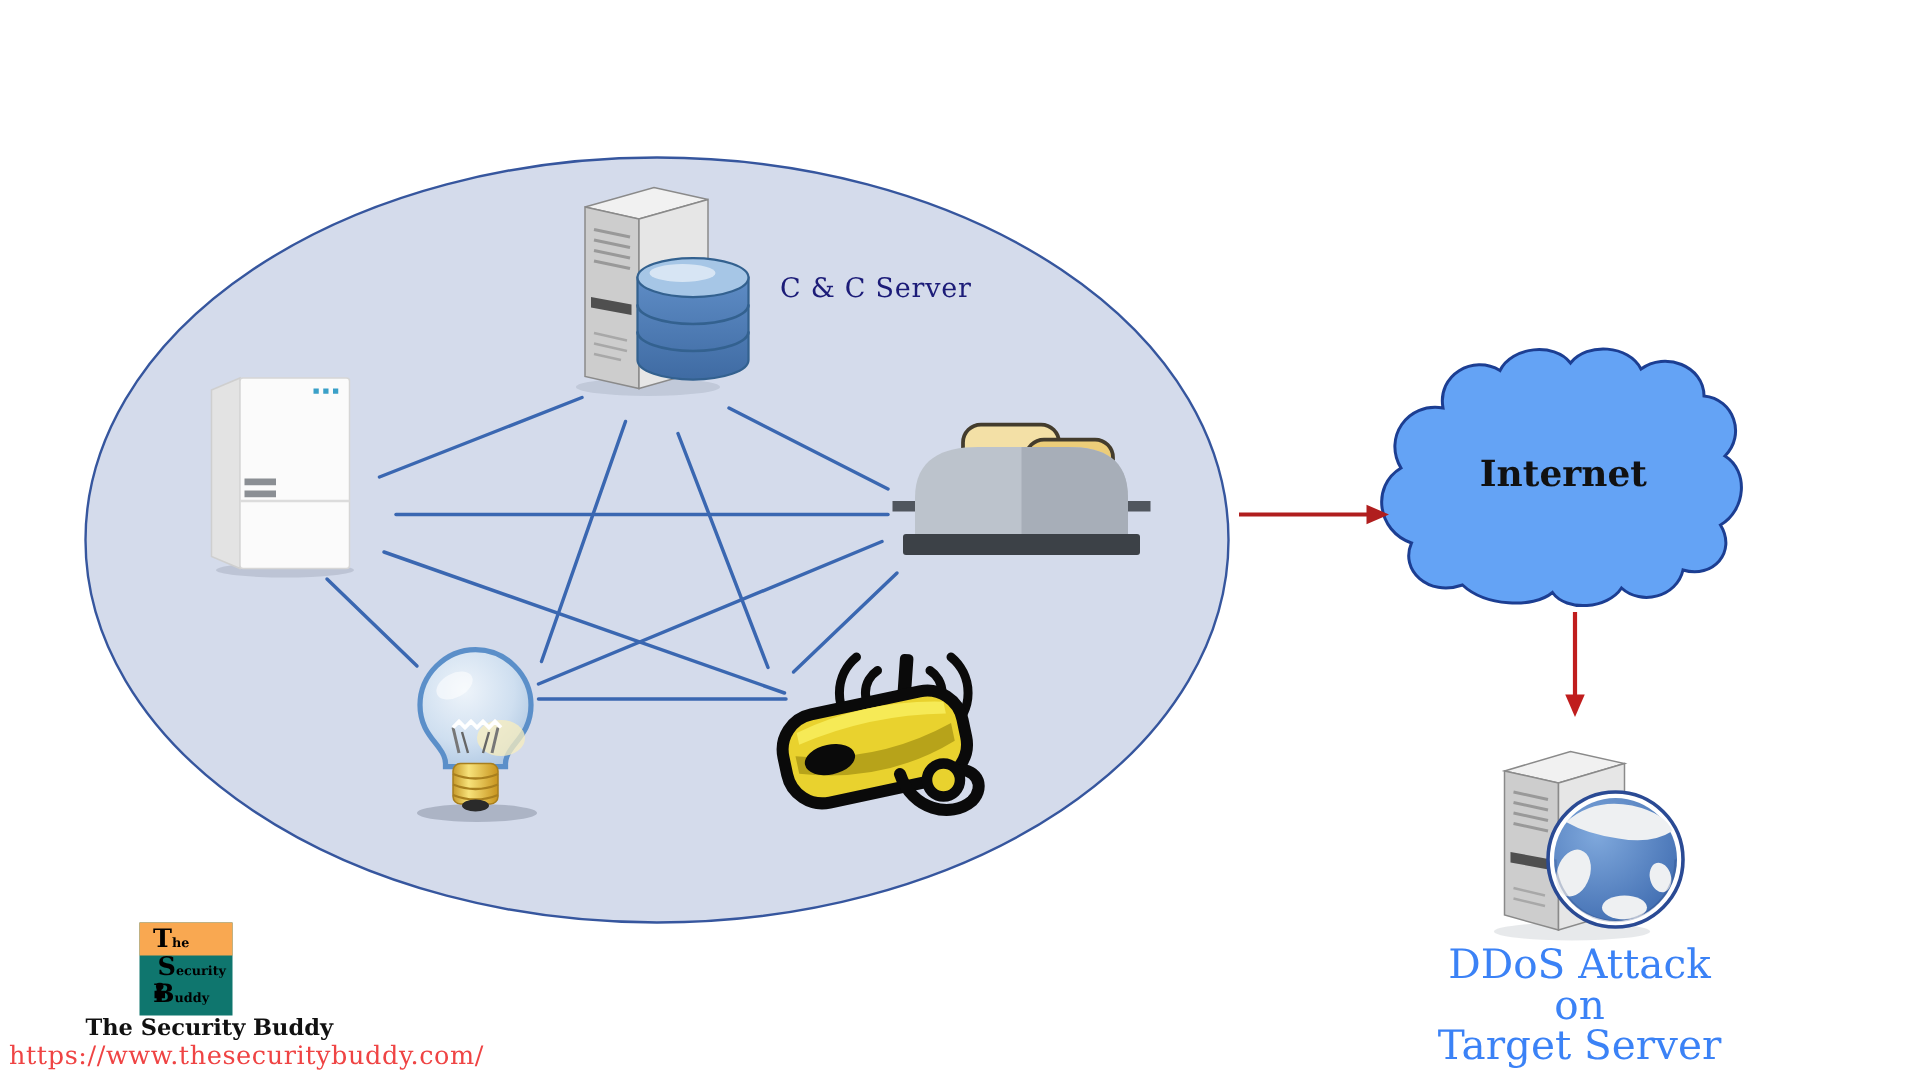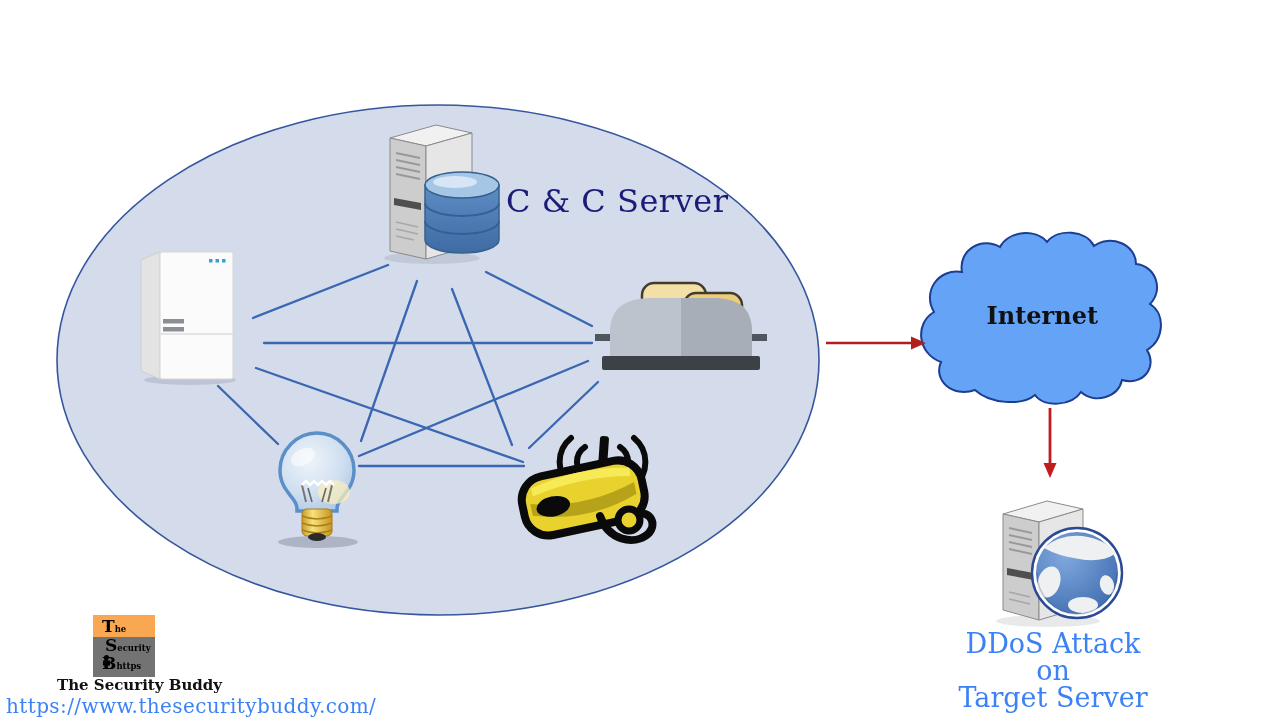--- a/index.html
+++ b/index.html
@@ -1,36 +1,36 @@
 <!DOCTYPE html>
 <html><head>
 <meta charset="utf-8">
 <style>
   html,body{margin:0;padding:0;background:#ffffff;}
   .stage{position:relative;width:1280px;height:720px;background:#ffffff;overflow:hidden;
          font-family:"DejaVu Serif","Liberation Serif",serif;}
   .stage svg{position:absolute;left:0;top:0;}
   .label{position:absolute;white-space:nowrap;}
-  .cc-label{left:506px;top:182px;font-size:32px;color:#1c1c78;letter-spacing:0.5px;}
+  .cc-label{left:520px;top:182px;font-size:18px;color:#1c1c78;letter-spacing:0.5px;}
   .internet-label{left:958px;top:301px;width:140px;text-align:right;
                   font-size:24px;font-weight:bold;color:#111111;}
   .ddos-label{left:953px;top:630px;width:200px;text-align:center;
               font-size:27px;line-height:27px;color:#3b82f6;white-space:normal;}
-  .logo-box{position:absolute;left:93px;top:615px;width:62px;height:62px;background:#737373;}
+  .logo-box{position:absolute;left:93px;top:615px;width:62px;height:62px;background:#0f766e;}
   .logo-band{position:absolute;left:0;top:0;width:62px;height:22px;background:#f9a851;}
   .logo-line{position:absolute;color:#000;font-weight:bold;line-height:1;}
   .logo-line .big{font-size:17px;}
   .logo-line .rest{font-size:8.5px;}
   .logo-l1{left:9px;top:3px;}
   .logo-l2{left:12px;top:22px;}
   .logo-l3{left:9px;top:40px;}
   .buddy-man{display:inline-block;vertical-align:baseline;margin-left:1px;}
   .brand-name{left:57px;top:676px;width:140px;text-align:left;
               font-size:15px;font-weight:bold;color:#111111;}
-  .brand-url{left:6px;top:694px;font-size:20px;color:#3b82f6;letter-spacing:0.4px;text-align:right;}
+  .brand-url{left:6px;top:694px;font-size:17px;color:#ef4444;letter-spacing:0.4px;text-align:right;}
 </style>
 </head>
 <body>
 
 <div class="stage">
 
   <svg width="1280" height="720" viewBox="0 0 1280 720">
     <defs>
       <radialGradient id="bulbGrad" cx="40%" cy="35%" r="75%">
         <stop offset="0%" stop-color="#eef4fa"></stop>
@@ -209,21 +209,21 @@
 
   <div class="logo-box">
     <div class="logo-band"></div>
     <div class="logo-line logo-l1">
       <span class="big">T</span><span class="rest">he</span>
     </div>
     <div class="logo-line logo-l2">
       <span class="big">S</span><span class="rest">ecurity</span>
     </div>
     <div class="logo-line logo-l3">
-      <span class="big">B</span><span class="rest">https</span><span class="buddy-man"><svg width="9" height="13" viewBox="0 0 9 13">
+      <span class="big">B</span><span class="rest">uddy</span><span class="buddy-man"><svg width="9" height="13" viewBox="0 0 9 13">
             <circle cx="4.5" cy="2.5" r="2.5" fill="#000"></circle>
             <path d="M1,5.5 h7 v5 h-2.2 v2.5 h-2.6 v-2.5 h-2.2 z" fill="#000"></path>
           </svg></span>
     </div>
   </div>
   <div class="label brand-name">The Security Buddy</div>
   <div class="label brand-url">https://www.thesecuritybuddy.com/</div>
 
 </div>
 

